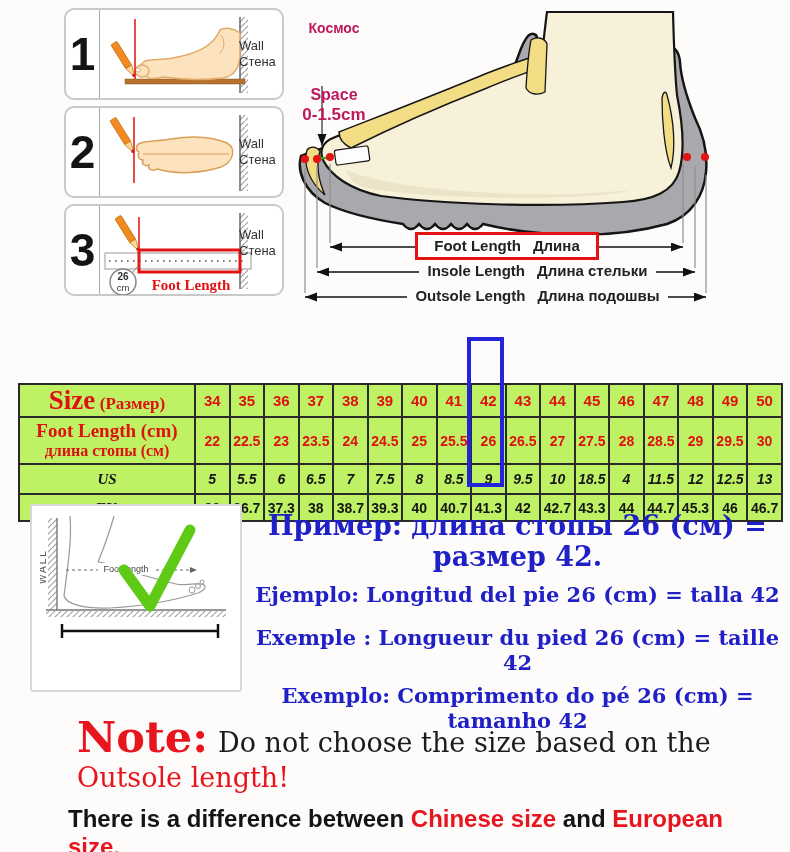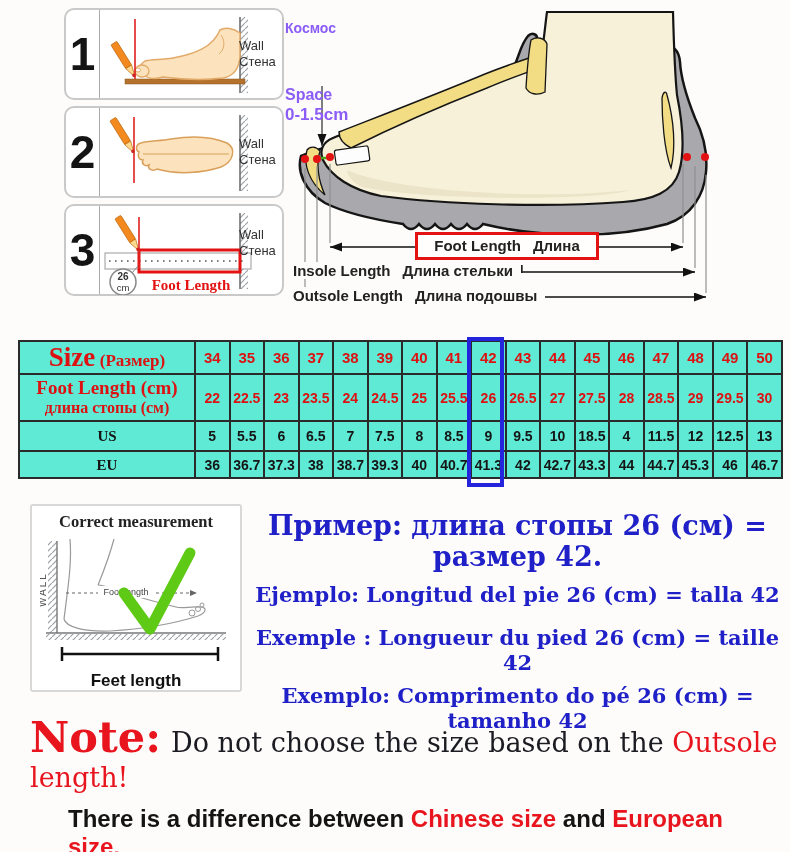--- a/index.html
+++ b/index.html
@@ -14,44 +14,44 @@
   .step-number { position:absolute; left:0; top:0; bottom:0; width:34px;
                  border-right:1.5px solid #aaa; display:flex; align-items:center;
                  justify-content:center; font-size:46px; font-weight:bold; color:#141414; }
   .step-art { position:absolute; left:35px; top:1px; width:184px; height:88px; }
   .wall-label { position:absolute; right:3px; top:50%; transform:translateY(-50%);
                 font-size:13px; line-height:1.2; color:#333; text-align:left; width:40px; }
 
   
   #shoe-area { position:absolute; left:285px; top:0; width:505px; height:318px; }
   #shoe-svg { position:absolute; left:0; top:0; }
-  .space-label { position:absolute; left:0; top:20px; width:86px; 
-                 color:#8b5cf6; font-weight:bold; }
+  .space-label { position:absolute; left:0; top:20px; width:86px; text-align:center;
+                 color:#be185d; font-weight:bold;padding-left:12px; }
   .space-ru { font-size:14px; line-height:17px; }
   .space-en { font-size:16px; line-height:19px;margin-top:48px; }
   .space-val { font-size:17px; line-height:21px; }
-  .m-label { position:absolute; left:0; right:0; text-align:left; font-size:15px;
+  .m-label { position:absolute; left:0; right:0; text-align:center; font-size:15px;
              font-weight:600; color:#222; }
   .m-label span.bgmask { background:#fdfcfa; padding:0 8px; }
   .m-gap { display:inline-block; width:12px; }
   #fl-box { position:absolute; left:130px; top:232px; width:184px; height:28px;
             border:3px solid #e31313; background:#fffefd; text-align:center;
             font-size:15px; font-weight:600; color:#222; line-height:22px; }
   #il-label { top:262px; }
   #ol-label { top:287px; }
 
   
   #table-wrap { position:absolute; left:18px; top:340px; width:765px; }
-  #size-table { border-collapse:collapse; table-layout:fixed; width:765px; background:#5eead4; }
+  #size-table { border-collapse:collapse; table-layout:fixed; width:765px; background:#bef264;margin-top:43px; }
   #size-table th, #size-table td { border:2px solid #2a2a2a; text-align:center;
                                    vertical-align:middle; overflow:hidden; }
   #size-table th.rowlabel { width:176px; }
   #size-table tr:nth-child(1) { height:33px; }
   #size-table tr:nth-child(2) { height:47px; }
-  #size-table tr:nth-child(3) { height:30px; }
+  #size-table tr:nth-child(3) { height:30px;font-style:italic; }
   #size-table tr:nth-child(4) { height:27px; }
   #size-table tr:nth-child(1) td, #size-table tr:nth-child(2) td
       { color:#dd1111; font-weight:bold; font-size:15px; }
   #size-table tr:nth-child(2) td { font-size:14px; }
   #size-table tr:nth-child(3) td, #size-table tr:nth-child(4) td
       { color:#151515; font-weight:bold; font-size:14px; }
   th.r-size .lbl-main { font-family:"Liberation Serif", serif; color:#dd1111;
                         font-size:27px; font-weight:bold; }
   th.r-size .lbl-sub  { font-family:"Liberation Serif", serif; color:#dd1111;
                         font-size:17px; font-weight:bold; }
@@ -77,21 +77,21 @@
               text-align:center; color:#2020c8; }
   #examples li { font-family:"DejaVu Serif", serif; font-weight:bold; }
   #examples li:nth-child(1) { font-size:27px; margin-bottom:10px; }
   #examples li:nth-child(2) { font-size:21px; margin-bottom:18px; }
   #examples li:nth-child(3) { font-size:21px; margin-bottom:8px; }
   #examples li:nth-child(4) { font-size:21px; margin-bottom:16px; }
   #examples li:nth-child(5) { font-family:"Liberation Sans", sans-serif; font-size:18px; }
 
   
   #note { position:absolute; left:30px; top:712px; width:750px; }
-  #note-line1 { font-family:"DejaVu Serif", serif; }
+  #note-line1 { font-family:"DejaVu Serif", serif;margin-left:47px; }
   #note-title { font-size:43px; font-weight:bold; color:#e8141e; margin-right:10px; }
   .note-black { font-size:27px; color:#1b1b22; }
   .note-red   { font-size:27px; color:#e8141e; }
   #note-line2, #note-line3 { margin-left:38px; font-size:24px; font-weight:bold; color:#141414; }
   #note-line2 { margin-top:12px; }
   #note-line2 .red { color:#e8141e; }
 </style>
 </head>
 <body>
 
@@ -331,41 +331,39 @@
             <td>45.3</td>
             <td>46</td>
             <td>46.7</td>
           </tr>
         </tbody>
     </table>
     <div id="highlight-box" style="left: 449px; width: 37px; top: -3px; height: 150px;"></div>
   </div>
 
   <div id="measure-box">
-    <div id="measure-title">Correct measurement</div>
     <svg width="192" height="132" viewBox="0 0 192 132">
       <rect x="8" y="6" width="9" height="92" fill="url(#hatch)"></rect>
       <line x1="17" y1="6" x2="17" y2="98" stroke="#777" stroke-width="1.4"></line>
       <text transform="translate(6,72) rotate(-90)" font-size="10" letter-spacing="2" fill="#555" font-family="Liberation Sans, sans-serif">WALL</text>
       <path d="M30,4 C32,28 28,52 24,84 M74,4 C68,26 62,40 58,50" fill="none" stroke="#999" stroke-width="1.2"></path>
       <path d="M24,84 C26,92 44,97 70,96 C104,94 136,88 158,81 C166,78 168,72 160,72
                C150,71 143,74 136,72 C120,68 96,62 74,54 C68,52 62,50 58,50" fill="none" stroke="#999" stroke-width="1.2"></path>
       <circle cx="152" cy="78" r="3" fill="none" stroke="#999" stroke-width="1"></circle>
       <circle cx="158" cy="74" r="2.5" fill="none" stroke="#999" stroke-width="1"></circle>
       <circle cx="162" cy="70" r="2" fill="none" stroke="#999" stroke-width="1"></circle>
       <line x1="26" y1="58" x2="150" y2="58" stroke="#666" stroke-width="1.2" stroke-dasharray="3,3"></line>
       <polygon points="150,55 157,58 150,61" fill="#666"></polygon>
       <rect x="58" y="51" width="56" height="12" fill="#fff"></rect>
       <text x="86" y="60" text-anchor="middle" font-size="9" fill="#444" font-family="Liberation Sans, sans-serif">Foot length</text>
       <line x1="6" y1="98" x2="186" y2="98" stroke="#777" stroke-width="1.4"></line>
       <rect x="6" y="98" width="180" height="7" fill="url(#hatch)"></rect>
       <path d="M84,58 L110,94 L150,18" fill="none" stroke="#5fca16" stroke-width="11" stroke-linecap="round" stroke-linejoin="round"></path>
       <path d="M22,112 v14 M178,112 v14 M22,119 H178" stroke="#111" stroke-width="2.5" fill="none"></path>
     </svg>
-    <div id="feet-length-label">Feet length</div>
   </div>
 
   <ul id="examples">
       <li>Пример: длина стопы 26 (см) = размер 42.</li>
       <li>Ejemplo: Longitud del pie 26 (cm) = talla 42</li>
       <li>Exemple : Longueur du pied 26 (cm) = taille 42</li>
       <li>Exemplo: Comprimento do pé 26 (cm) = tamanho 42</li>
     </ul>
 
   <div id="note">

